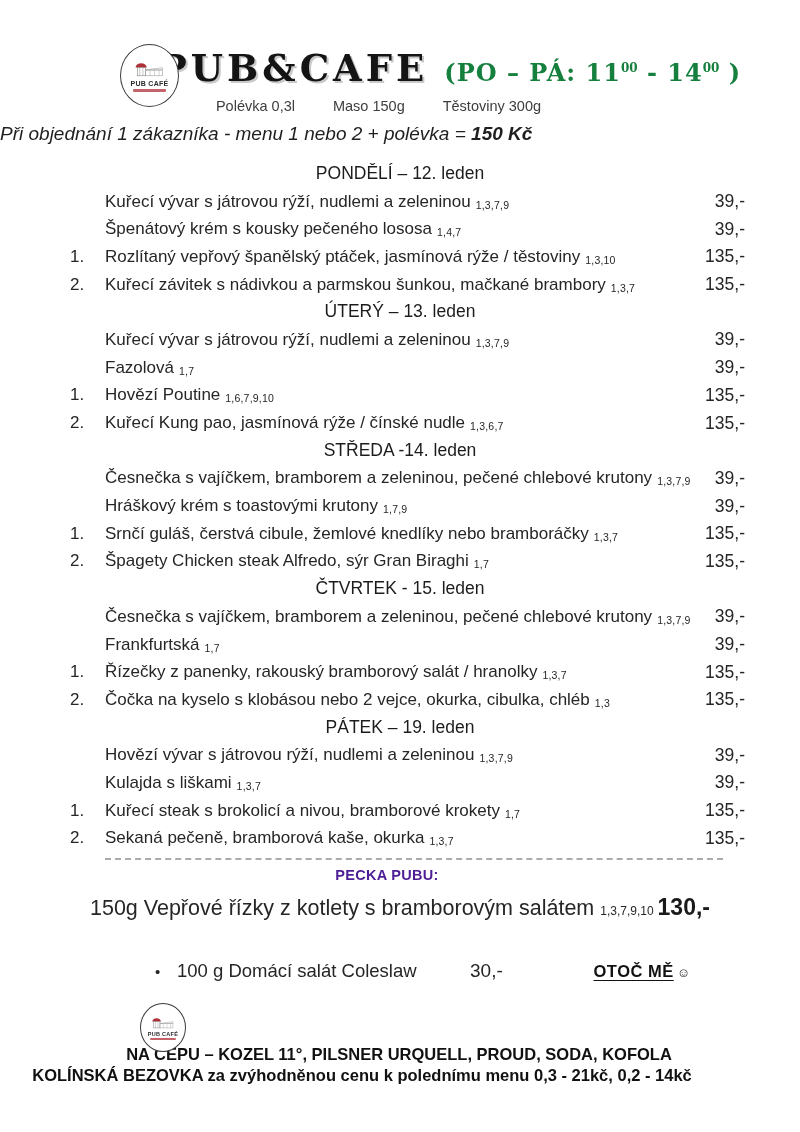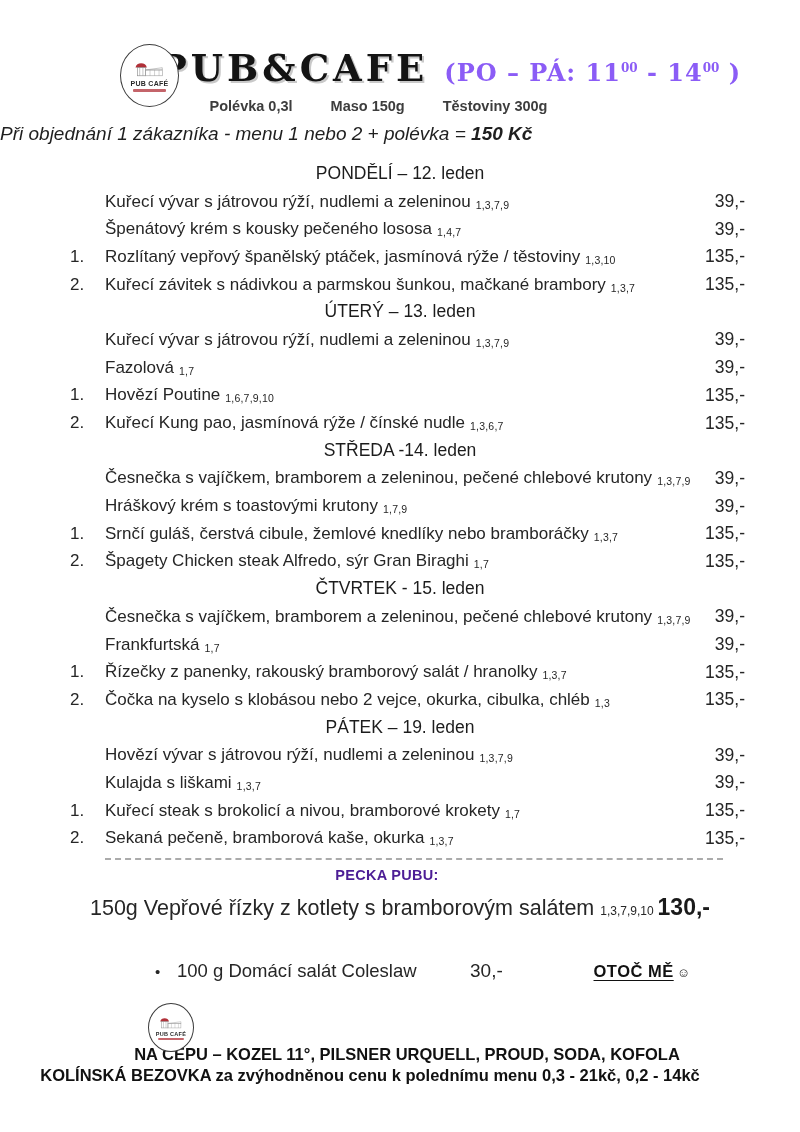--- a/index.html
+++ b/index.html
@@ -23,23 +23,23 @@
   .logo-sm .logo-text { font-size:5.5px; }
   .logo-sm .logo-sub { height:2px; }
 
   
   .header { position:relative; height:160px; }
   .title-row { padding-top:50px; margin-left:100px; display:flex; justify-content:center; align-items:baseline; gap:16px; }
   .app-title {
     font-family:"DejaVu Serif", serif; font-weight:700; font-size:37px; line-height:1;
     letter-spacing:4px; color:#141414; text-shadow:2px 2px 0 #c9c9c9;
   }
-  .hours { font-family:"DejaVu Serif", serif; font-weight:700; font-size:24px; letter-spacing:1px; color:#8b5cf6;text-align:center; }
+  .hours { font-family:"DejaVu Serif", serif; font-weight:700; font-size:24px; letter-spacing:1px; color:#15803d;text-align:center; }
   .hours sup { font-size:12px; letter-spacing:0; }
-  .portions { display:flex; justify-content:center; gap:38px; padding-right:43px; margin-top:11px; font-size:14.5px; color:#3d3d3d;font-weight:bold; }
+  .portions { display:flex; justify-content:center; gap:38px; padding-right:43px; margin-top:11px; font-size:14.5px; color:#3d3d3d; }
   .promo { padding-right:20px; margin-top:9px; font-style:italic; font-size:19px; color:#1f1f1f; }
   .promo .promo-price { font-weight:700; }
 
   
   .menu { }
   .day-title { height:27.7px; line-height:27.7px; text-align:center; font-size:17.5px; color:#1c1c1c; }
   .menu-row { height:27.7px; display:flex; align-items:center; margin:0 55px 0 70px; }
   .num { width:35px; flex:0 0 35px; font-size:17px; }
   .nm { font-size:17px; white-space:nowrap; }
   .alg { font-size:10.5px; margin-left:5px; margin-top:6px; letter-spacing:.2px; }
@@ -57,21 +57,21 @@
   
   .extra-row { display:flex; align-items:baseline; margin:39px 110px 0 155px; font-size:18.5px; }
   .bullet { width:22px; flex:0 0 22px; font-size:15px; }
   .extra-name { width:293px; flex:0 0 293px; }
   .extra-price { font-size:19px; font-weight:500; }
   .flip-wrap { margin-left:auto; white-space:nowrap; }
   .flip { font-weight:700; font-size:16.5px; letter-spacing:.5px; text-decoration:underline; text-underline-offset:3px; color:#111; }
   .flip-smiley { font-size:13px; margin-left:3px; color:#111; }
 
   
-  .footer { position:absolute; left:8px; top:1003px; width:724px; }
+  .footer { position:absolute; left:0; top:1003px; width:724px; }
   .footer-logo { position:absolute; left:140px; top:0; }
   .f1 { margin-top:42px; text-align:center; padding-left:74px; font-size:16.5px; font-weight:600; color:#111; }
   .f2 { margin-top:2px; text-align:center; font-size:16.5px; font-weight:600; color:#111; }
 </style>
 </head>
 <body>
 
 <header class="header">
   <div class="logo logo-lg">
     <svg viewBox="0 0 60 32" aria-hidden="true">

